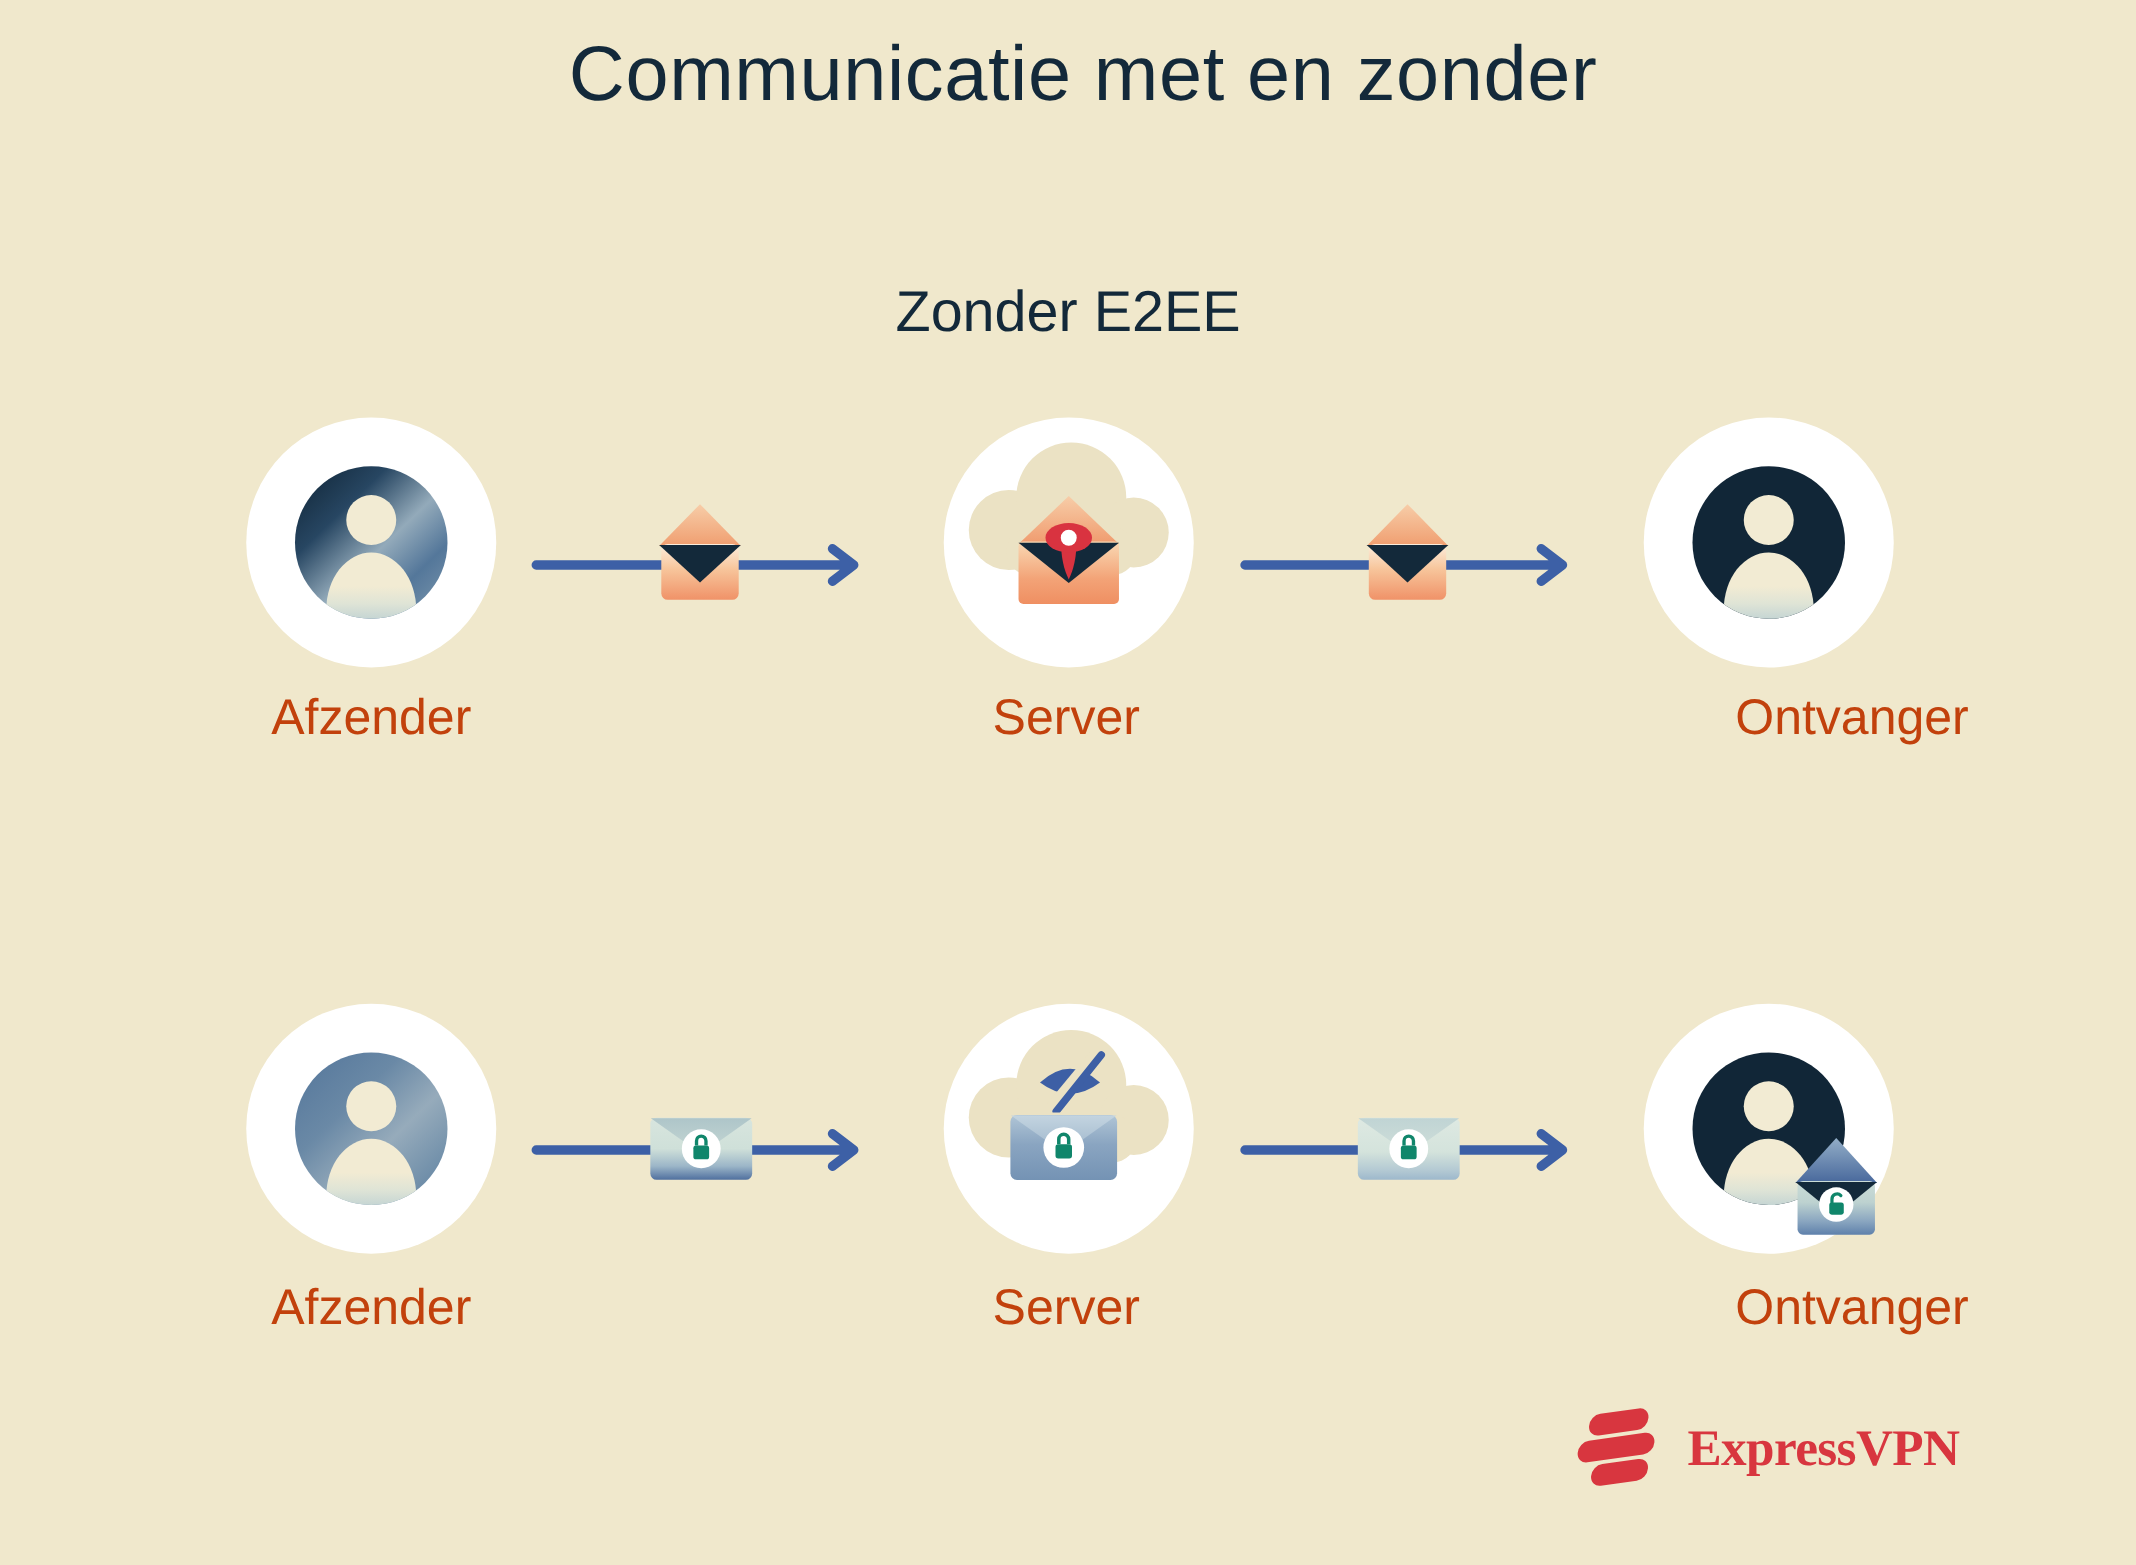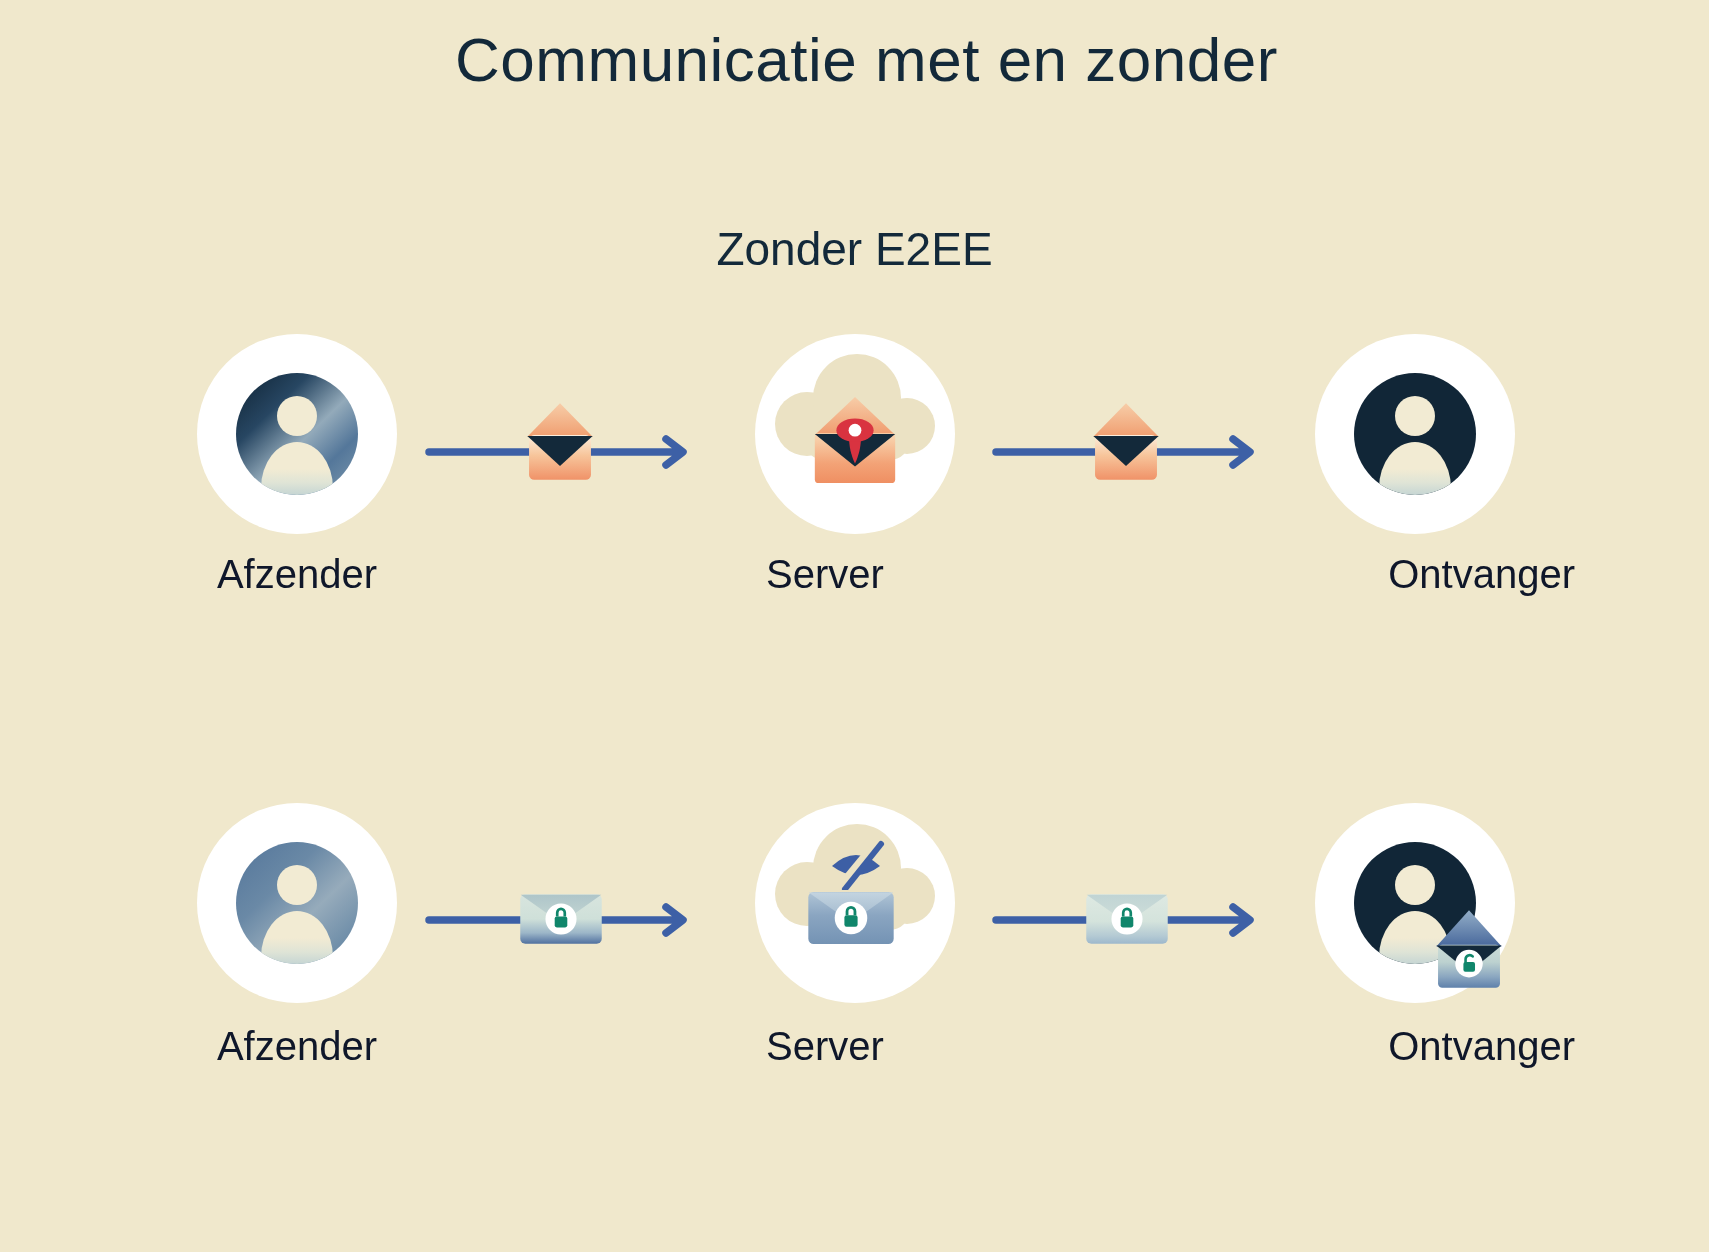--- a/index.html
+++ b/index.html
@@ -17,23 +17,23 @@
   .avatar{position:absolute;width:200px;height:200px;background:#ffffff;border-radius:50%;}
   .avatar-inner{position:absolute;left:39px;top:39px;width:122px;height:122px;border-radius:50%;overflow:hidden;}
   .grad-dark-sheen{background:linear-gradient(136deg,#0e2232 0%,#274662 30%,#93aaba 55%,#54779a 75%,#7e99ae 100%);}
   .grad-slate{background:linear-gradient(136deg,#53759a 0%,#6a89a6 35%,#96abbb 60%,#6f8ea9 85%,#7e99ae 100%);}
   .solid-navy{background:#112637;}
   .person-head{position:absolute;left:41px;top:23px;width:40px;height:40px;border-radius:50%;background:#f2ebd3;}
   .person-body{position:absolute;left:25px;top:69px;width:72px;height:60px;
                border-radius:36px 36px 12px 12px / 46px 46px 12px 12px;
                background:linear-gradient(180deg,#f2ebd3 45%,#dfe4d6 68%,#b7cdd2 100%);}
 
-  .node-label{position:absolute;width:320px;text-align:center;font-size:40px;color:#0f172a;}
+  .node-label{position:absolute;width:320px;text-align:center;font-size:40px;color:#c2410c;}
   .lbl-r1{top:552px;} .lbl-r2{top:1024px;}
-  .col-1{left:137px;} .col-2{left:665px;} .col-3{left:1255px;text-align:right;}
+  .col-1{left:137px;} .col-2{left:693px;} .col-3{left:1255px;text-align:right;}
 
   .arrow{position:absolute;width:278px;height:36px;z-index:1;}
   .a1r1{left:424px;top:434px;} .a2r1{left:991px;top:434px;}
   .a1r2{left:424px;top:902px;} .a2r2{left:991px;top:902px;}
 
   .envelope{position:absolute;z-index:2;}
   .env-o1{left:517px;top:398px;width:86px;height:88px;}
   .env-o2{left:1083px;top:398px;width:86px;height:88px;}
   .env-srv1{left:806px;top:394px;width:98px;height:92px;}
   .env-l1{left:519px;top:892px;width:84px;height:54px;}
@@ -263,14 +263,22 @@
     <polygon points="2,2 98,2 50,36" fill="url(#e4f)"></polygon>
     <circle cx="50" cy="31" r="18.5" fill="#ffffff"></circle>
     <rect x="42.5" y="28" width="15" height="13" rx="2.5" fill="#10866b"></rect>
     <path d="M45.5,28 v-4.5 a4.5,4.5 0 0 1 9,0 v4.5" fill="none" stroke="#10866b" stroke-width="3.2"></path>
   </svg>
 
   <div class="node-label lbl-r2 col-1">Afzender</div>
   <div class="node-label lbl-r2 col-2">Server</div>
   <div class="node-label lbl-r2 col-3">Ontvanger</div>
 
+  <div class="logo">
+    <div class="logo-mark">
+      <div class="lm-bar lm-b1"></div>
+      <div class="lm-bar lm-b2"></div>
+      <div class="lm-bar lm-b3"></div>
+    </div>
+    <div class="logo-word">ExpressVPN</div>
+  </div>
 
 </div>
 
 </body></html>

